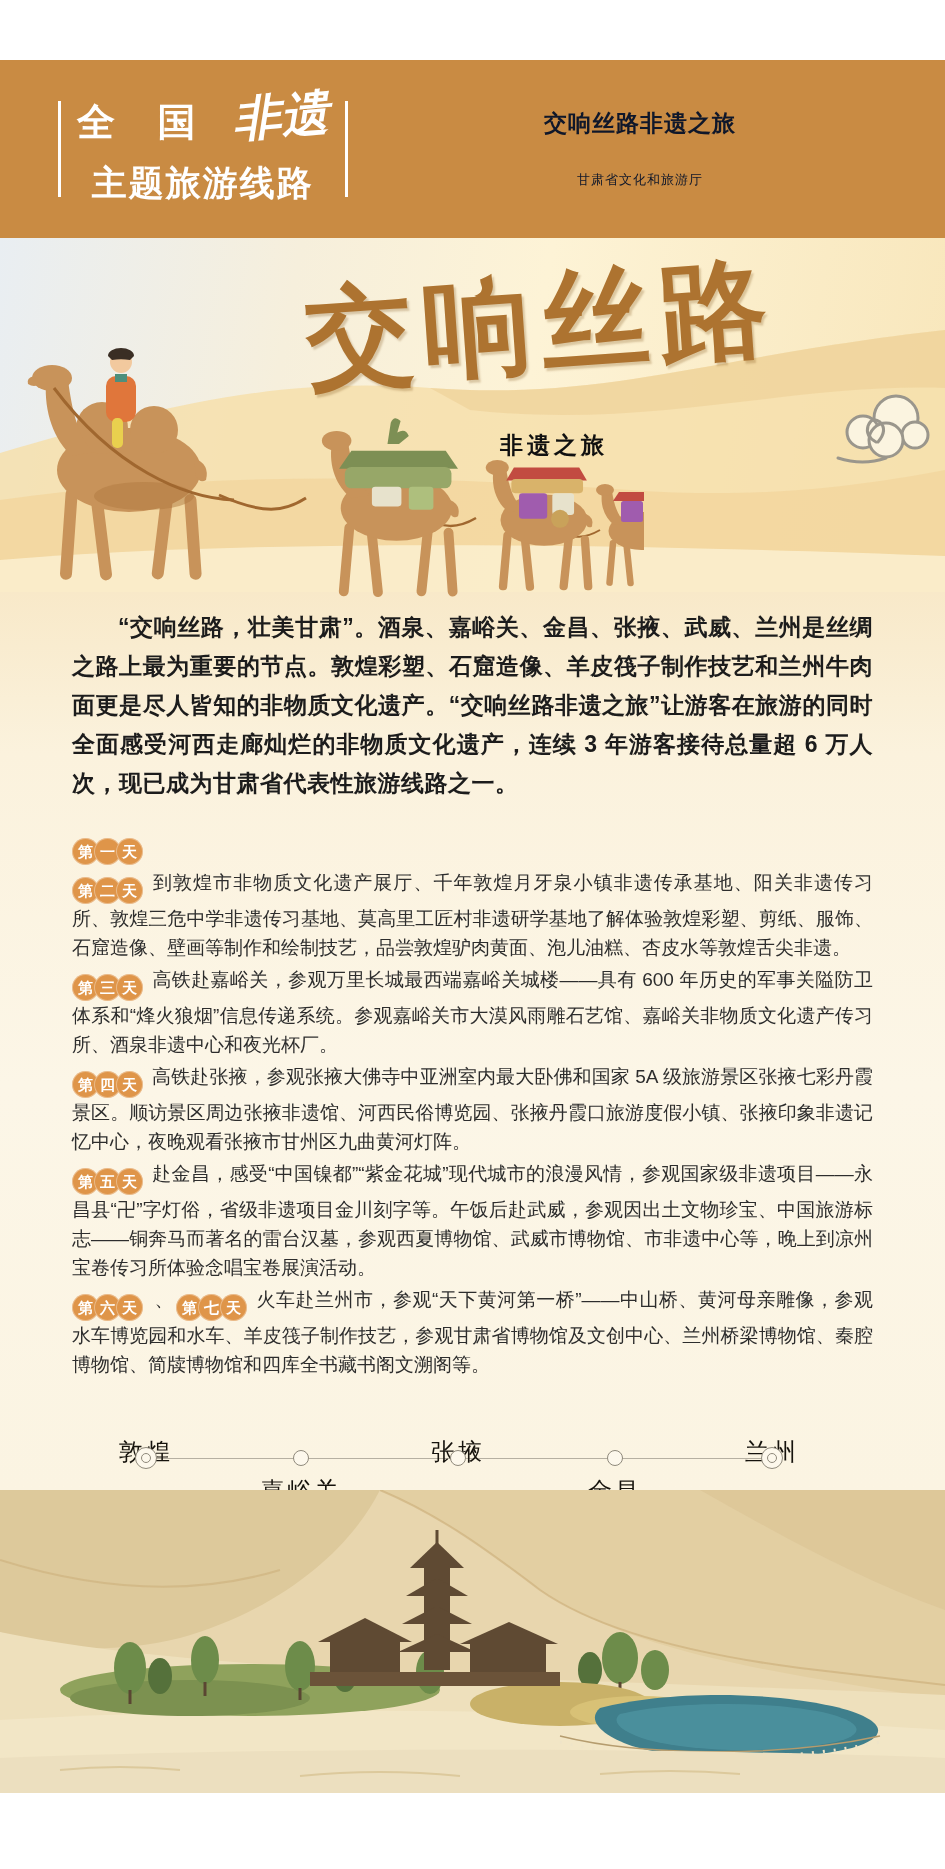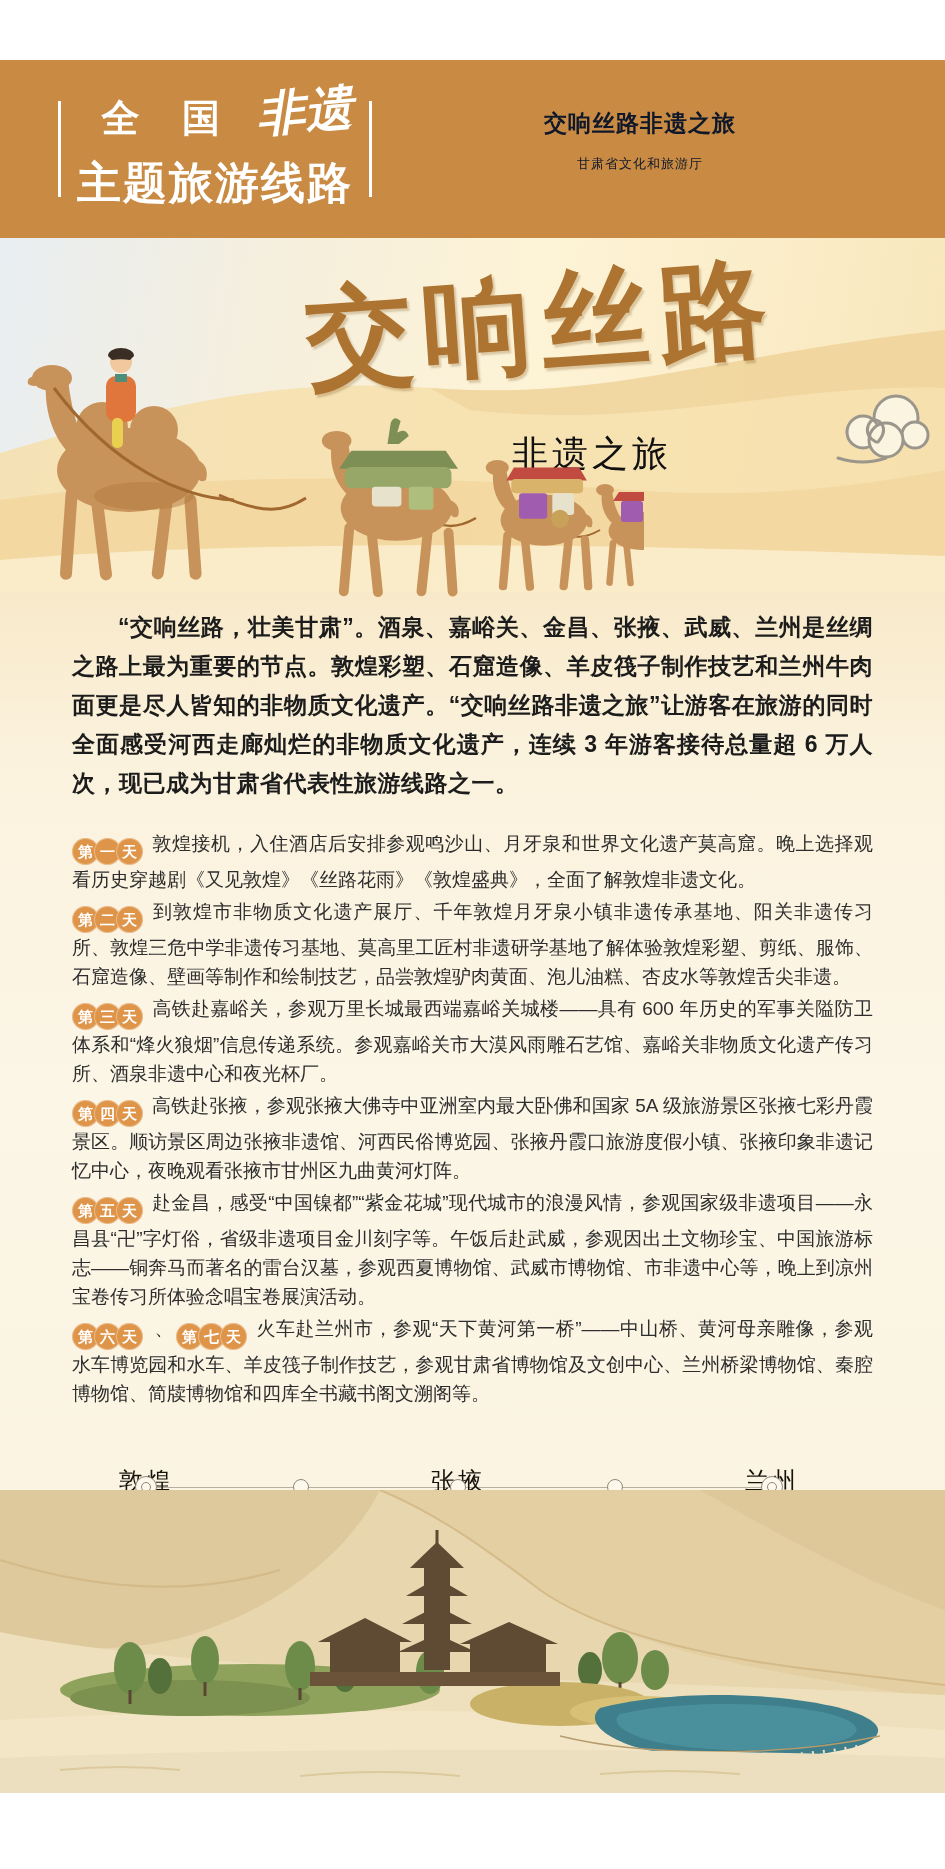--- a/index.html
+++ b/index.html
@@ -8,31 +8,31 @@
 
   
   .top-margin{height:60px;background:#fff;}
   .band{position:relative;height:178px;background:#c98b43;}
   .logo{position:absolute;left:58px;top:28px;display:flex;align-items:center;height:122px;}
   .logo-bar{width:3px;height:96px;background:#fff;}
   .logo-text{margin:0 16px;color:#fff;text-align:center;}
   .logo-row1{display:flex;align-items:flex-end;justify-content:flex-end;gap:31px;}
   .logo-guoquan{font-size:38px;font-weight:bold;letter-spacing:16px;margin-right:-10px;line-height:1;}
   .logo-calli{font-family:"DejaVu Serif",serif;font-style:italic;font-weight:bold;font-size:48px;line-height:.9;transform:rotate(-5deg) translateY(-4px);display:inline-block;}
-  .logo-row2{font-size:44px;font-weight:bold;letter-spacing:2px;margin-top:24px;line-height:1;}
+  .logo-row2{font-size:35px;font-weight:bold;letter-spacing:2px;margin-top:24px;line-height:1;}
   .band-title-block{position:absolute;left:470px;top:48px;width:340px;text-align:center;color:#0f172a;}
   .band-title{font-size:23px;font-weight:bold;letter-spacing:1px;}
-  .band-org{font-size:13px;margin-top:16px;letter-spacing:1px;}
+  .band-org{font-size:13px;margin-top:32px;letter-spacing:1px;}
 
   
   .hero{position:relative;height:354px;background:linear-gradient(100deg,#e9eef2 0%,#f6efdc 30%,#fdf3d6 55%,#f8e6ba 100%);overflow:visible;z-index:2;}
   .hero svg{display:block;}
   .hero-dunes{position:absolute;left:0;top:0;width:945px;height:354px;}
   .hero-calli{position:absolute;left:305px;top:18px;width:540px;font-family:"DejaVu Serif",serif;font-weight:bold;font-size:108px;line-height:1.2;color:#ad7330;letter-spacing:10px;transform:rotate(-4deg);text-shadow:2px 3px 2px rgba(120,70,10,.25);white-space:nowrap;}
-  .hero-sub{position:absolute;left:512px;top:192px;font-size:36px;font-weight:normal;color:#101010;letter-spacing:4px;}
+  .hero-sub{position:absolute;left:500px;top:192px;font-size:23px;font-weight:bold;color:#101010;letter-spacing:4px;}
   .cloud-icon{position:absolute;left:808px;top:142px;}
   .caravan{position:absolute;left:-6px;top:92px;}
 
   
   .content{position:relative;height:898px;background:linear-gradient(180deg,#f8e9c9 0%,#fbf2dd 18%,#fcf6e7 55%,#fbf4e2 100%);padding:16px 72px 0;box-sizing:border-box;}
   .intro{margin:0 0 26px;font-size:23px;font-weight:bold;color:#1c1c1c;line-height:39px;text-indent:2em;text-align:justify;letter-spacing:.5px;}
   .day{margin:0 0 3px;font-size:19px;color:#2d2d2d;line-height:29px;text-align:justify;}
   .badge{display:inline-flex;vertical-align:-7px;margin-right:9px;}
   .badge-char{width:27px;height:27px;border-radius:50%;background:#df9549;color:#fff;font-size:15px;font-weight:bold;display:flex;align-items:center;justify-content:center;margin-left:-5px;box-shadow:0 0 0 1px rgba(255,255,255,.35) inset;}
   .badge-char:first-child{margin-left:0;}
@@ -195,21 +195,21 @@
   </section>
 
   <section class="content">
     <p class="intro">“交响丝路，壮美甘肃”。酒泉、嘉峪关、金昌、张掖、武威、兰州是丝绸之路上最为重要的节点。敦煌彩塑、石窟造像、羊皮筏子制作技艺和兰州牛肉面更是尽人皆知的非物质文化遗产。“交响丝路非遗之旅”让游客在旅游的同时全面感受河西走廊灿烂的非物质文化遗产，连续 3 年游客接待总量超 6 万人次，现已成为甘肃省代表性旅游线路之一。</p>
 
     <div class="days">
       <p class="day"><span class="badge">
             <span class="badge-char">第</span>
             <span class="badge-char">一</span>
             <span class="badge-char">天</span>
-          </span><span class="day-text">敦煌接机，入住酒店后安排参观鸣沙山、月牙泉和世界文化遗产莫高窟。晚上选择观看历史穿越剧《又见敦煌》《丝路花雨》《敦煌盛典》，全面了解敦煌非遗文化。</span></p>
+          </span></p>
       <p class="day"><span class="badge">
             <span class="badge-char">第</span>
             <span class="badge-char">二</span>
             <span class="badge-char">天</span>
           </span><span class="day-text">到敦煌市非物质文化遗产展厅、千年敦煌月牙泉小镇非遗传承基地、阳关非遗传习所、敦煌三危中学非遗传习基地、莫高里工匠村非遗研学基地了解体验敦煌彩塑、剪纸、服饰、石窟造像、壁画等制作和绘制技艺，品尝敦煌驴肉黄面、泡儿油糕、杏皮水等敦煌舌尖非遗。</span></p>
       <p class="day"><span class="badge">
             <span class="badge-char">第</span>
             <span class="badge-char">三</span>
             <span class="badge-char">天</span>
           </span><span class="day-text">高铁赴嘉峪关，参观万里长城最西端嘉峪关城楼——具有 600 年历史的军事关隘防卫体系和“烽火狼烟”信息传递系统。参观嘉峪关市大漠风雨雕石艺馆、嘉峪关非物质文化遗产传习所、酒泉非遗中心和夜光杯厂。</span></p>

